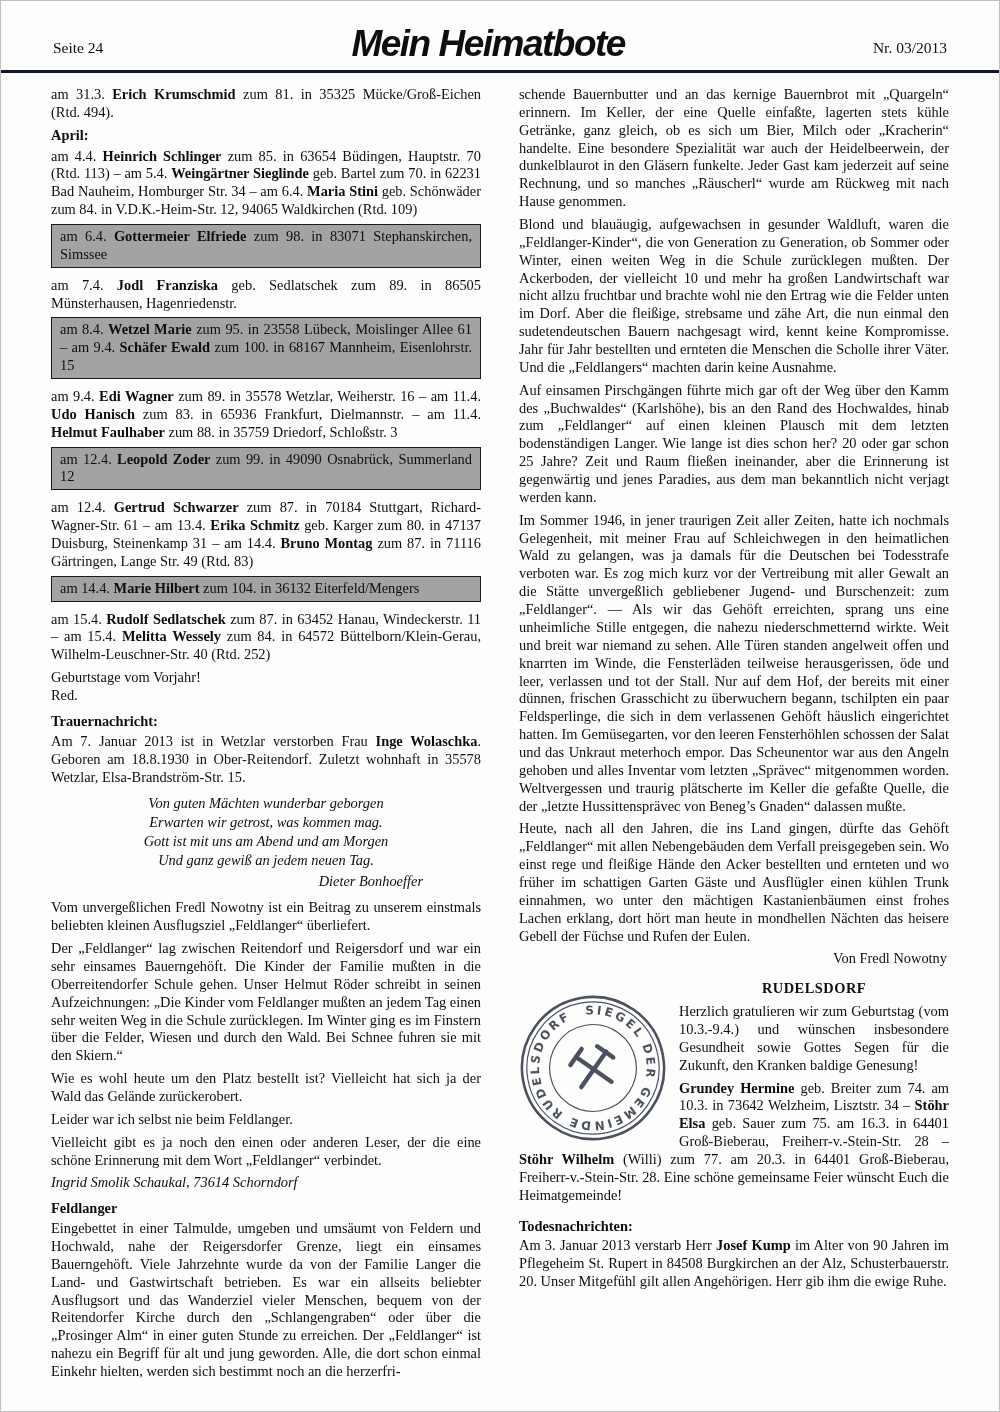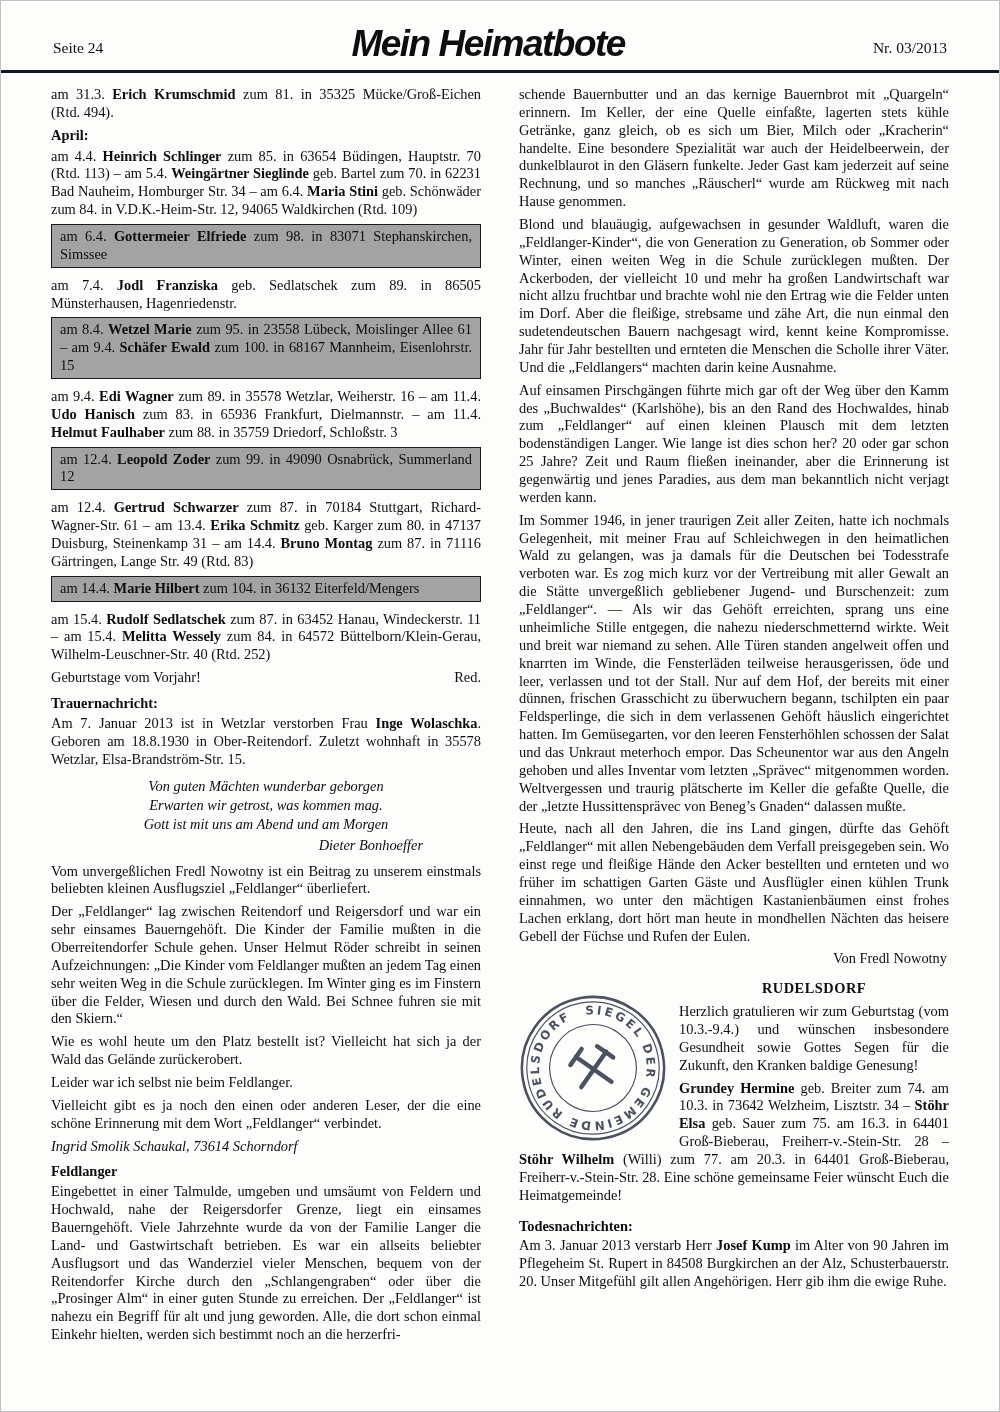--- a/index.html
+++ b/index.html
@@ -22,21 +22,21 @@
   .content { display:flex; gap:38px; padding:13px 50px 0; }
   .col { flex:1 1 0; font-size:14.4px; line-height:1.24; text-align:justify; }
   .para { margin:0 0 5px; }
   .b { font-weight:bold; }
   .month-label { font-weight:bold; margin:4px 0 3px; text-align:left; }
   .box {
     border:1px solid #1b1b1b; background:#a3a3a3;
     padding:3px 8px; margin:4px 0 9px;
   }
   .heading { font-weight:bold; margin:8px 0 2px; text-align:left; }
-  .split { display:flex; justify-content:space-between; margin:0 0 5px; }
+  .split { display:flex; justify-content:space-between; margin:0 0 5px;flex-direction:column; }
   .poem { font-style:italic; text-align:center; margin:8px 12px 8px; line-height:1.32; }
   .poem-author { text-align:right; padding-right:46px; margin-top:2px; }
   .sig { font-style:italic; margin:2px 0 5px; }
   .byline { text-align:right; margin:2px 2px 12px; }
   .rudelsdorf { margin-top:6px; }
   .rud-head { text-align:center; letter-spacing:0.5px; margin:10px 0 5px; }
   .seal {
     float:left; width:148px; height:148px; margin:14px 12px 4px 0;
     transform:rotate(-10deg); opacity:0.93;
   }
@@ -77,20 +77,21 @@
         <p class="split">
           <span>Geburtstage vom Vorjahr!</span>
           <span>Red.</span>
         </p>
         <p class="heading">Trauernachricht:</p>
         <p class="para"><span class="">Am 7. Januar 2013 ist in Wetzlar verstorben Frau </span><span class="b">Inge Wolaschka</span><span class="">. Geboren am 18.8.1930 in Ober-Reitendorf. Zuletzt wohnhaft in 35578 Wetzlar, Elsa-Brandström-Str. 15.</span></p>
         <div class="poem">
           <div class="poem-line">Von guten Mächten wunderbar geborgen</div>
           <div class="poem-line">Erwarten wir getrost, was kommen mag.</div>
           <div class="poem-line">Gott ist mit uns am Abend und am Morgen</div>
+          <div class="poem-line">Und ganz gewiß an jedem neuen Tag.</div>
           <div class="poem-author">Dieter Bonhoeffer</div>
         </div>
         <p class="para"><span class="">Vom unvergeßlichen Fredl Nowotny ist ein Beitrag zu unserem einstmals beliebten kleinen Ausflugsziel „Feldlanger“ überliefert.</span></p>
         <p class="para"><span class="">Der „Feldlanger“ lag zwischen Reitendorf und Reigersdorf und war ein sehr einsames Bauerngehöft. Die Kinder der Familie mußten in die Oberreitendorfer Schule gehen. Unser Helmut Röder schreibt in seinen Aufzeichnungen: „Die Kinder vom Feldlanger mußten an jedem Tag einen sehr weiten Weg in die Schule zurücklegen. Im Winter ging es im Finstern über die Felder, Wiesen und durch den Wald. Bei Schnee fuhren sie mit den Skiern.“</span></p>
         <p class="para"><span class="">Wie es wohl heute um den Platz bestellt ist? Vielleicht hat sich ja der Wald das Gelände zurückerobert.</span></p>
         <p class="para"><span class="">Leider war ich selbst nie beim Feldlanger.</span></p>
         <p class="para"><span class="">Vielleicht gibt es ja noch den einen oder anderen Leser, der die eine schöne Erinnerung mit dem Wort „Feldlanger“ verbindet.</span></p>
         <p class="sig">Ingrid Smolik Schaukal, 73614 Schorndorf</p>
         <p class="heading">Feldlanger</p>
         <p class="para"><span class="">Eingebettet in einer Talmulde, umgeben und umsäumt von Feldern und Hochwald, nahe der Reigersdorfer Grenze, liegt ein einsames Bauerngehöft. Viele Jahrzehnte wurde da von der Familie Langer die Land- und Gastwirtschaft betrieben. Es war ein allseits beliebter Ausflugsort und das Wanderziel vieler Menschen, bequem von der Reitendorfer Kirche durch den „Schlangengraben“ oder über die „Prosinger Alm“ in einer guten Stunde zu erreichen. Der „Feldlanger“ ist nahezu ein Begriff für alt und jung geworden. Alle, die dort schon einmal Einkehr hielten, werden sich bestimmt noch an die herzerfri-</span></p>

